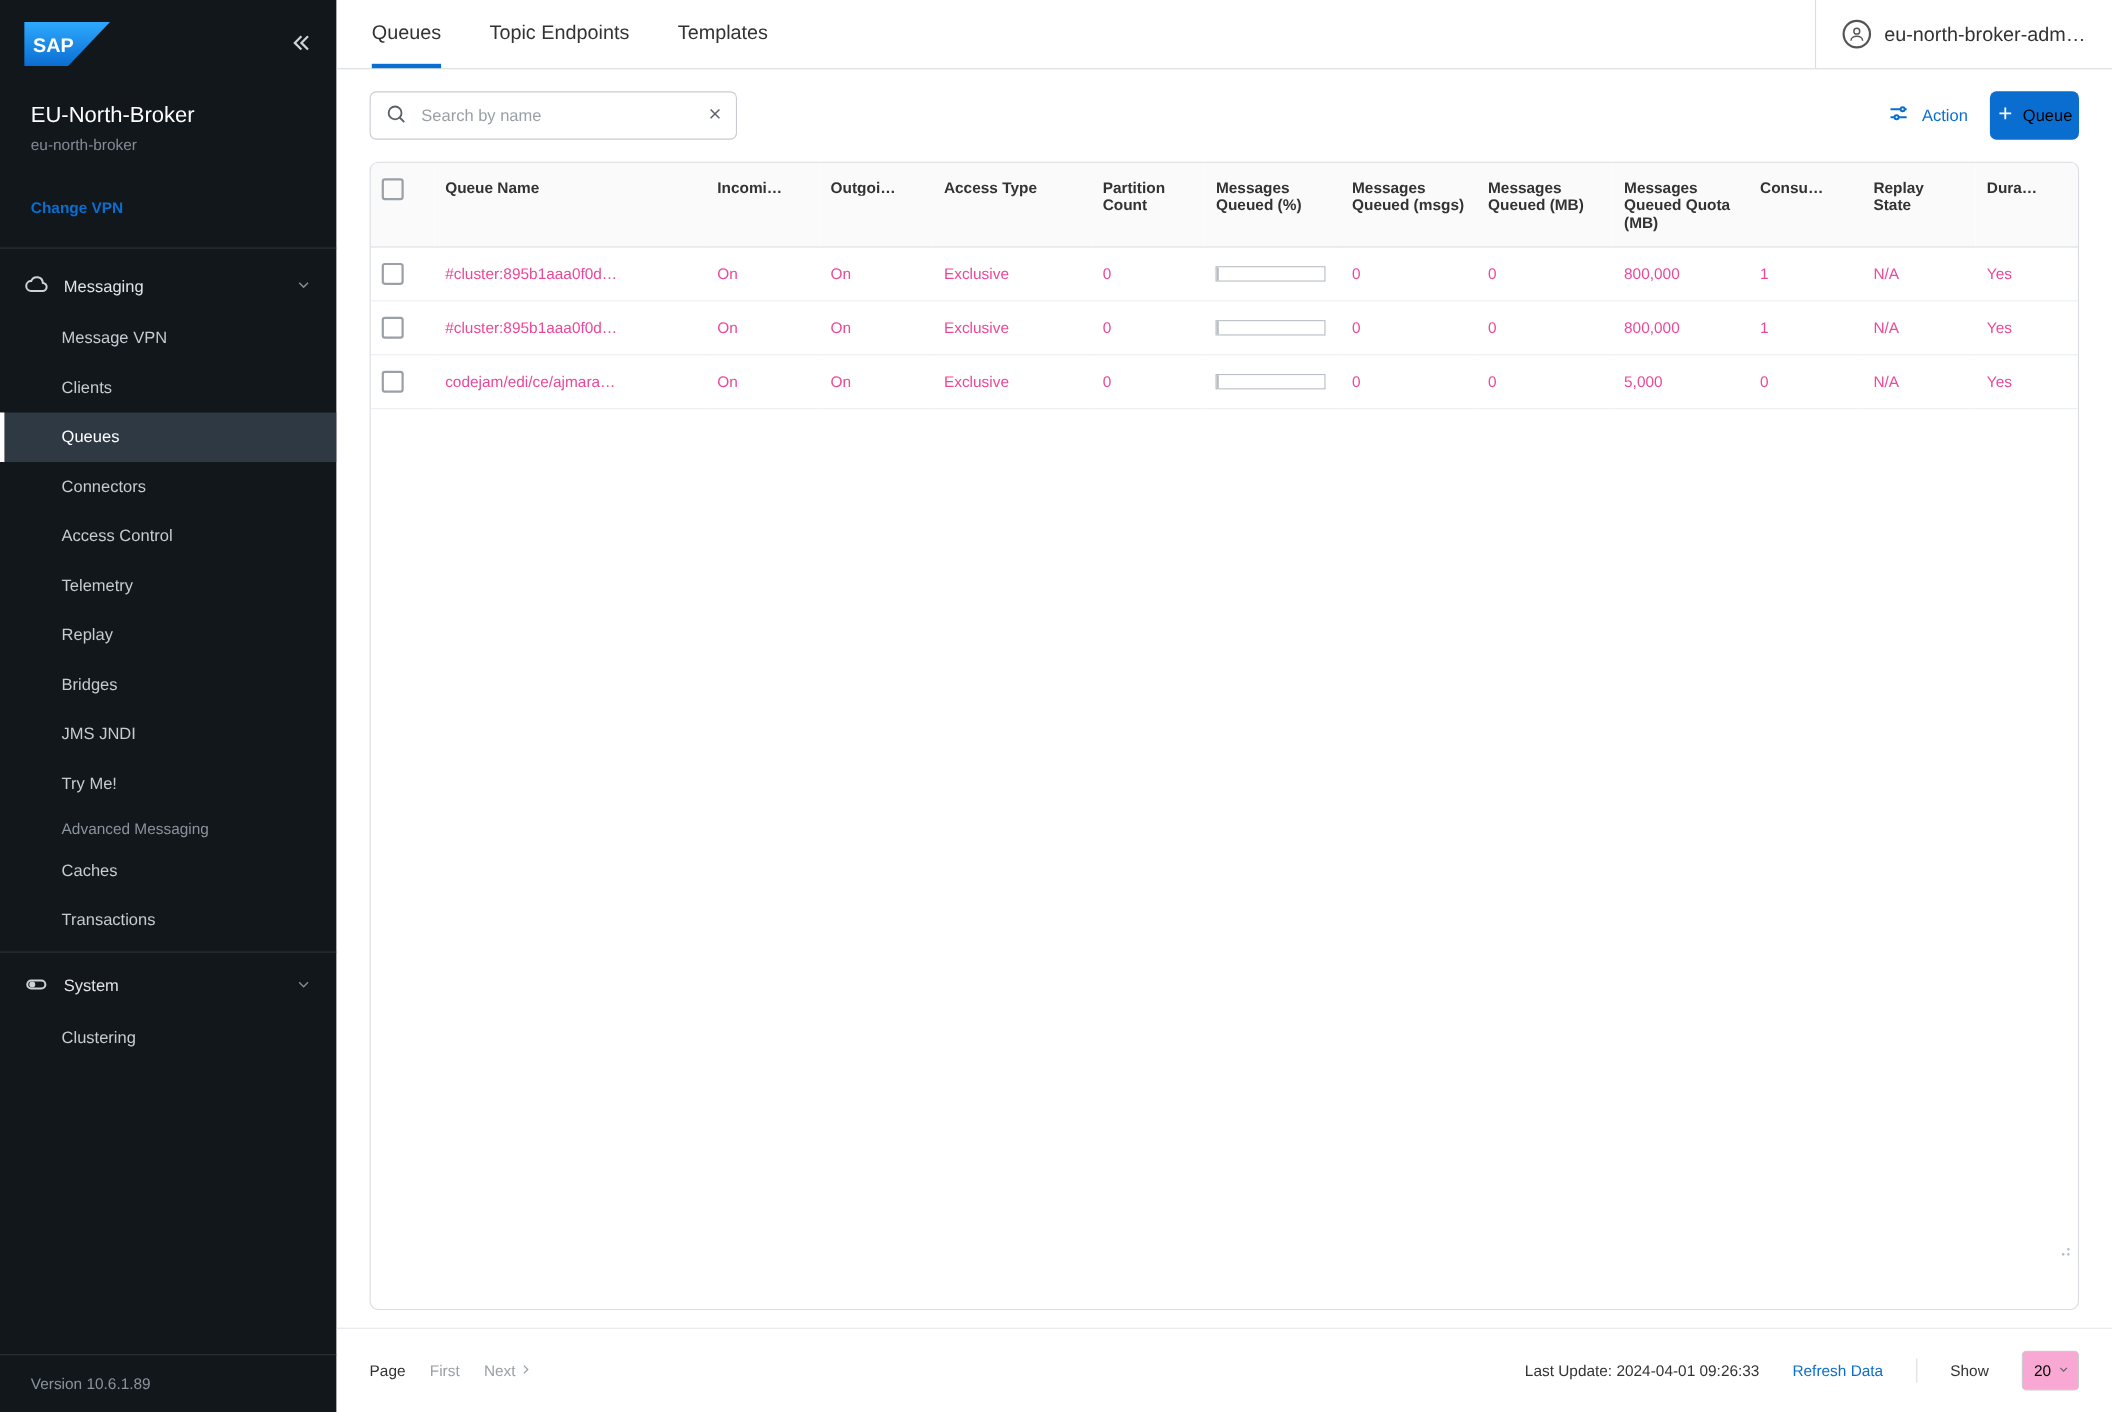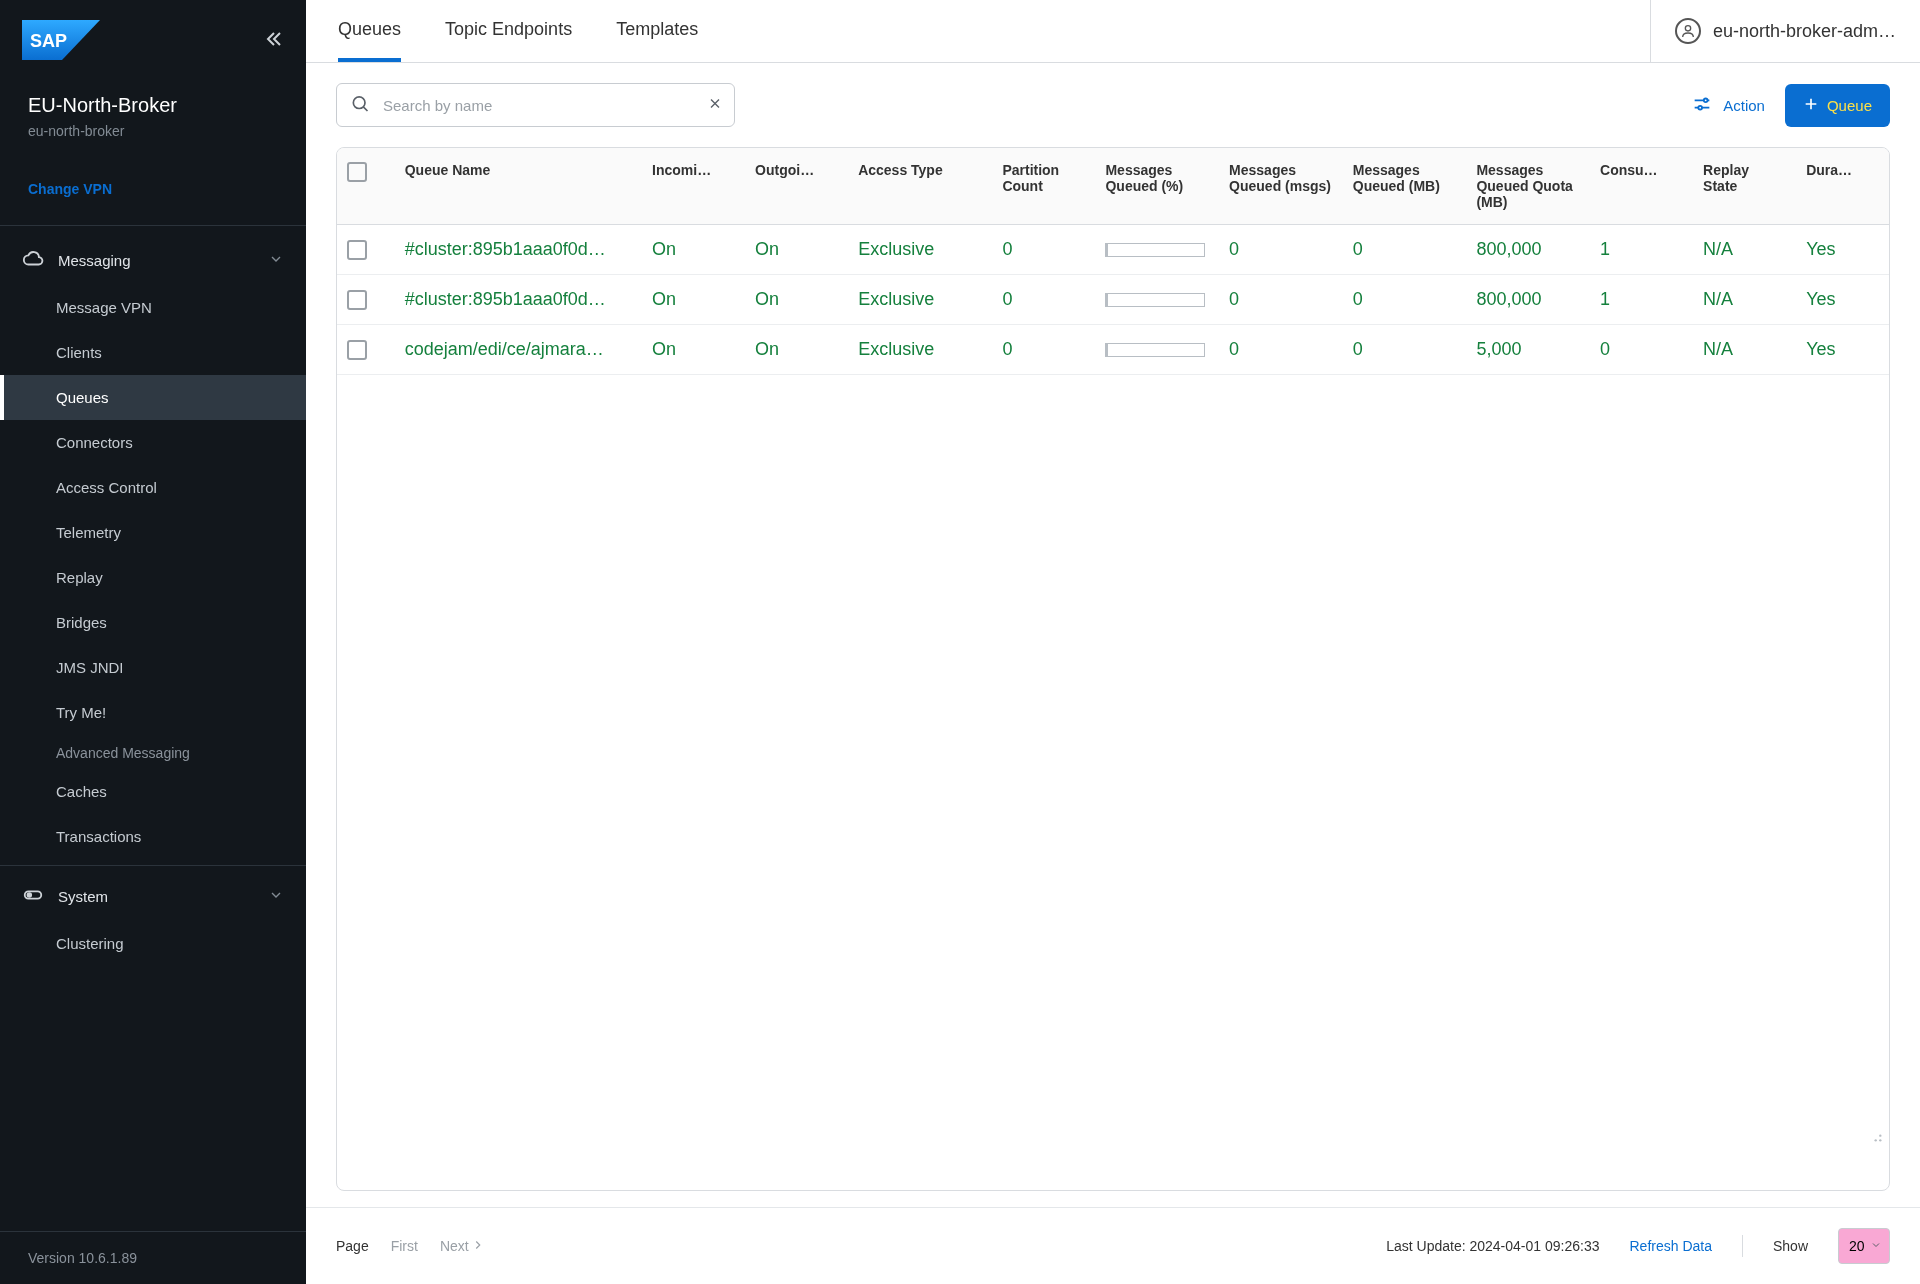--- a/index.html
+++ b/index.html
@@ -81,39 +81,39 @@
     .topbar { display: flex; align-items: center; border-bottom: 1px solid #d9dce0; height: 63px; }
     .tabs { display: flex; align-items: center; height: 100%; padding-left: 32px; gap: 44px; }
     .tab { font-size: 18px; color: #333; padding: 18px 0; cursor: pointer; border-bottom: 4px solid transparent; }
     .tab.active { border-bottom: 4px solid #0a6ed1; font-weight: 500; }
     .user-area { margin-left: auto; border-left: 1px solid #d9dce0; height: 100%; display: flex; align-items: center; padding: 0 24px; gap: 12px; }
     .user-icon { width: 26px; height: 26px; border-radius: 50%; border: 2px solid #555; display: flex; align-items: center; justify-content: center; }
     .user-label { font-size: 18px; color: #333; max-width: 200px; overflow: hidden; text-overflow: ellipsis; white-space: nowrap; }
     .toolbar { display: flex; align-items: center; padding: 20px 30px; gap: 16px; }
     .search-wrap {
       position: relative;
-      width: 399px;
+      width: 334px;
     }
     .search-input {
       width: 100%;
       height: 44px;
       border: 1px solid #c8ccd1;
       border-radius: 6px;
       padding: 0 40px 0 46px;
       font-size: 15px;
     }
     .search-input::placeholder { color: #9aa0a6; }
     .search-icon-pos { position: absolute; left: 14px; top: 50%; transform: translateY(-50%); color: #5a6068; }
     .clear-icon-pos { position: absolute; right: 12px; top: 50%; transform: translateY(-50%); color: #5a6068; cursor: pointer; }
     .toolbar-right { margin-left: auto; display: flex; align-items: center; gap: 20px; }
     .action-btn { display: flex; align-items: center; gap: 10px; color: #0a6ed1; font-size: 15px; cursor: pointer; justify-content: space-between; }
     .queue-btn {
       display: flex; align-items: center; gap: 8px;
-      background: #0a6ed1; color: #fde047; border: none;
-      border-radius: 6px; padding: 12px 18px; font-size: 15px; font-weight: 500;
+      background: #0a6ed1; color: #000000; border: none;
+      border-radius: 6px; padding: 12px 6px; font-size: 15px; font-weight: 500;
       cursor: pointer;
     }
     
     .table-card { margin: 0 30px 16px 30px; border: 1px solid #d9dce0; border-radius: 8px; flex: 1; overflow: hidden; display: flex; flex-direction: column; }
     .table-wrap { overflow: auto; flex: 1; }
     table { width: 100%; border-collapse: collapse; table-layout: fixed; }
     thead th {
       background: #fafafa;
       font-weight: 600;
       font-size: 14px;
@@ -121,22 +121,22 @@
       padding: 14px 10px;
       border-bottom: 1px solid #d9dce0;
       vertical-align: top;
       overflow: hidden;
       text-overflow: ellipsis;
       white-space: normal;
     }
     tbody td {
       padding: 14px 10px;
       border-bottom: 1px solid #eceef0;
-      font-size: 18px;
-      color: #15803d;
+      font-size: 14px;
+      color: #ec4899;
       overflow: hidden;
       text-overflow: ellipsis;
       white-space: nowrap;
     }
     .chk { width: 20px; height: 20px; border: 2px solid #9aa0a6; border-radius: 3px; cursor: pointer; }
     .pct-bar { width: 100px; height: 14px; border: 1px solid #b8bec4; background: #fff; position: relative; }
     .pct-bar .fill { position: absolute; left: 0; top: 0; bottom: 0; background: #b8bec4; width: 2%; }
     
     .footer { display: flex; align-items: center; padding: 20px 30px; border-top: 1px solid #e4e7ea; font-size: 14px; }
     .paging { display: flex; align-items: center; gap: 22px; color: #333; }

